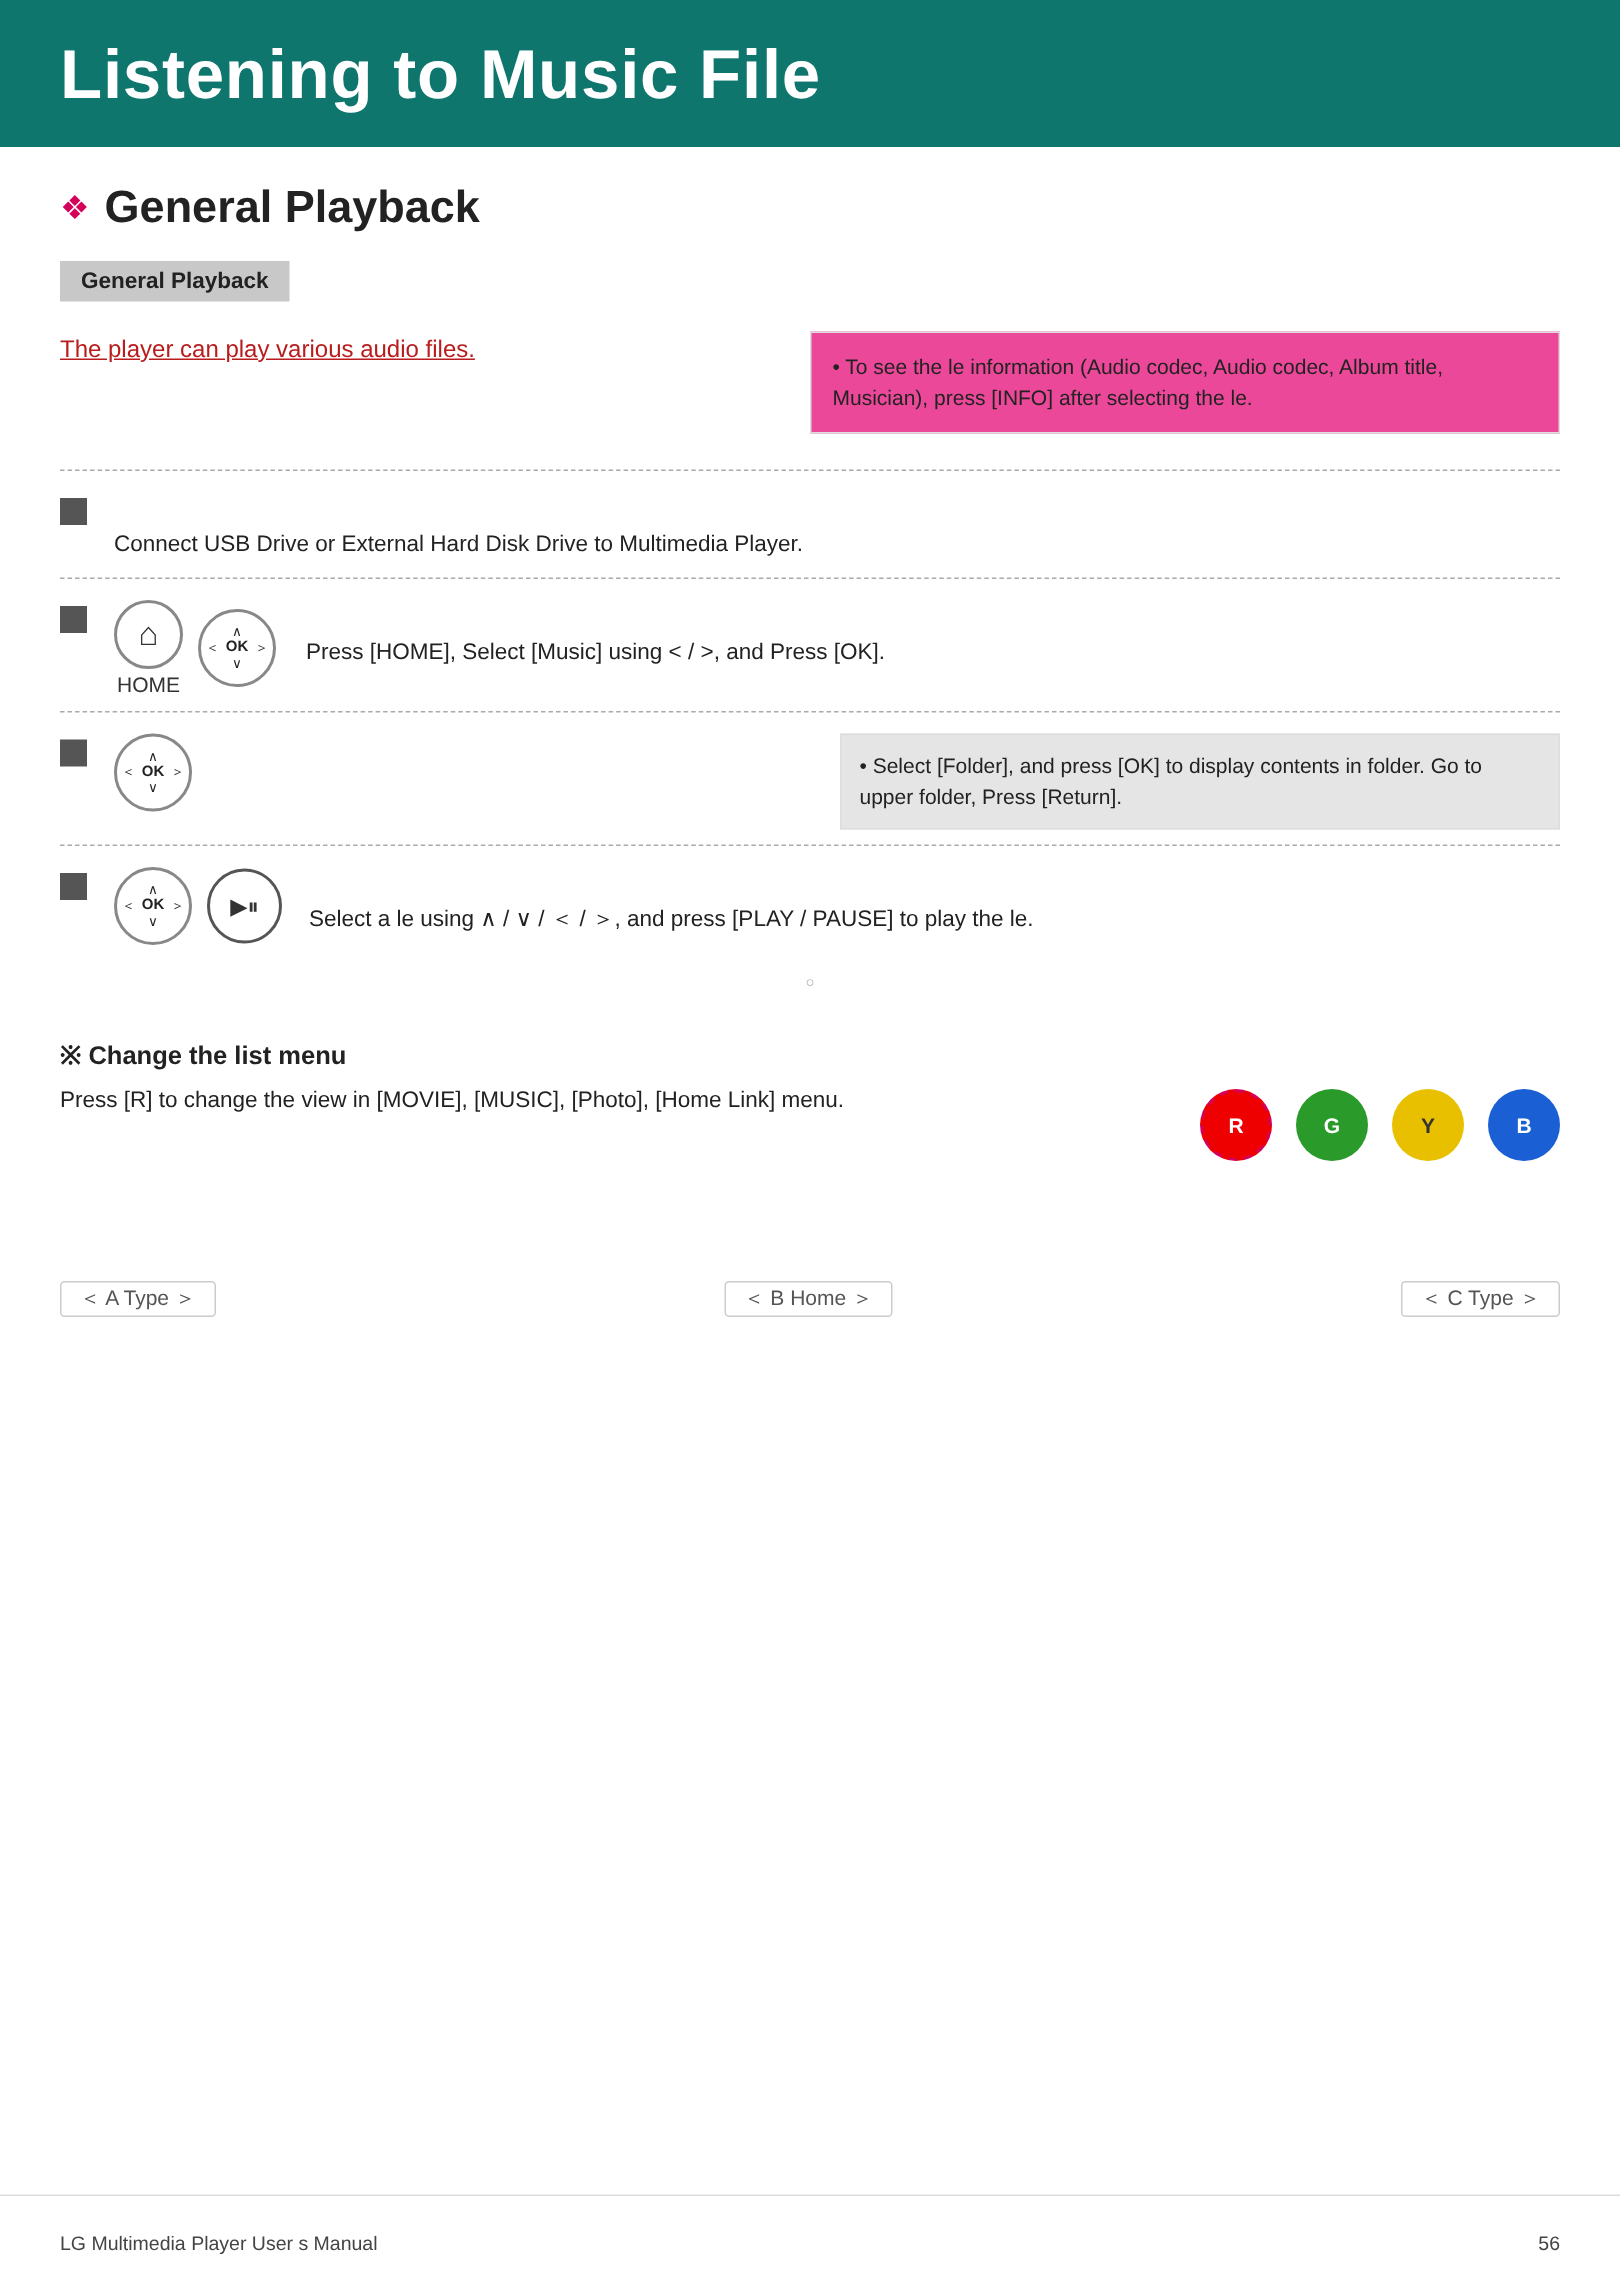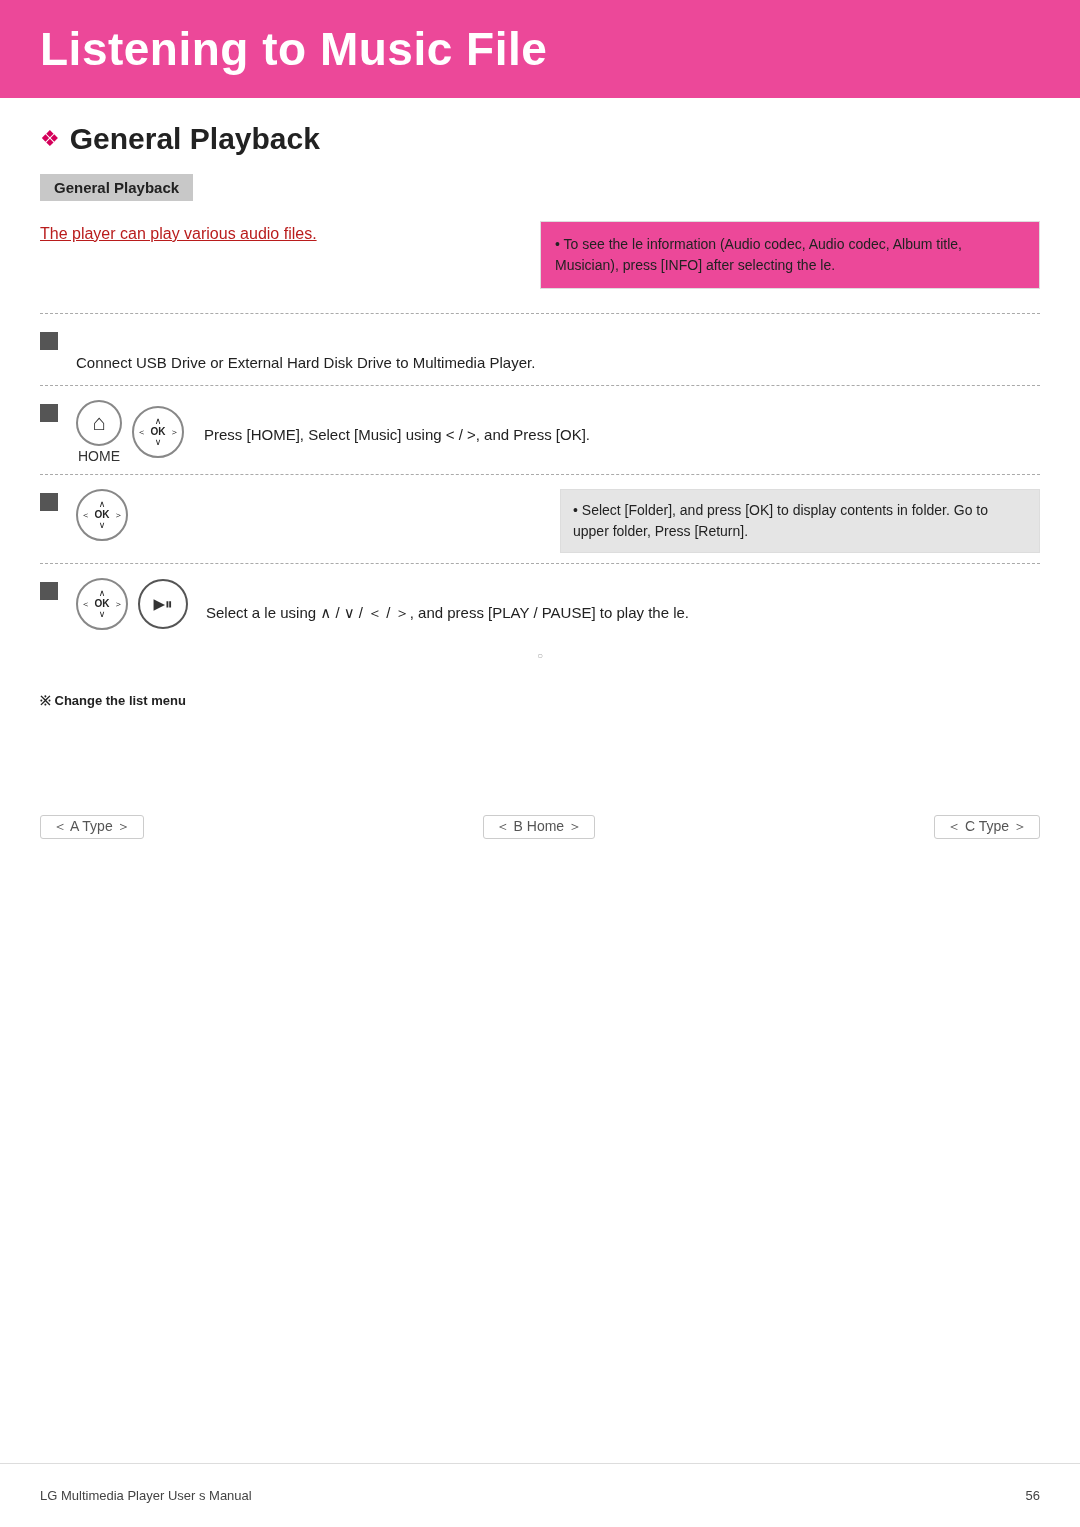--- a/index.html
+++ b/index.html
@@ -8,21 +8,21 @@
       background: #fff;
       width: 1080px;
       min-height: 1527px;
       position: relative;
       color: #222;
       font-size: 15px;
     }
 
     
     .header-banner {
-      background: #ec4899;
+      background: #0f766e;
       padding: 22px 40px 22px 40px;
       margin-bottom: 24px;
     }
     .header-banner h1 {
       color: #fff;
       font-size: 46px;
       font-weight: bold;
       letter-spacing: 0.5px;
     }
 
@@ -194,21 +194,21 @@
     .play-pause-inner {
       font-size: 15px;
     }
 
     
     .change-list-section {
       margin-top: 30px;
       margin-bottom: 20px;
     }
     .change-list-heading {
-      font-size: 13px;
+      font-size: 17px;
       font-weight: bold;
       color: #222;
       margin-bottom: 8px;
     }
     .change-list-row {
       display: flex;
       align-items: flex-start;
       gap: 30px;
     }
     .change-list-text {
@@ -253,21 +253,20 @@
       justify-content: space-between;
       padding: 20px 40px;
       margin-top: 60px;
       font-size: 14px;
       color: #555;
     }
     .page-bottom-nav span {
       padding: 2px 12px;
       border: 1px solid #ccc;
       border-radius: 3px;
-      margin-top: 26px;
     }
 
     
     .page-footer {
       position: absolute;
       bottom: 0;
       left: 0;
       right: 0;
       display: flex;
       justify-content: space-between;
@@ -392,20 +391,29 @@
     </div>
 
   </div>
 
   
   <div class="page-indicator">○</div>
 
   
   <div class="change-list-section">
     <div class="change-list-heading">※ Change the list menu</div>
+    <div class="change-list-row">
+      <div class="change-list-text">Press [R] to change the view in [MOVIE], [MUSIC], [Photo], [Home Link] menu.</div>
+      <div class="color-buttons">
+        <div class="color-btn color-btn-r">R</div>
+        <div class="color-btn color-btn-g">G</div>
+        <div class="color-btn color-btn-y">Y</div>
+        <div class="color-btn color-btn-b">B</div>
+      </div>
+    </div>
   </div>
 
 </div>
 
 <div class="page-bottom-nav">
   <span>＜ A Type ＞</span>
   <span>＜ B Home ＞</span>
   <span>＜ C Type ＞</span>
 </div>
 

